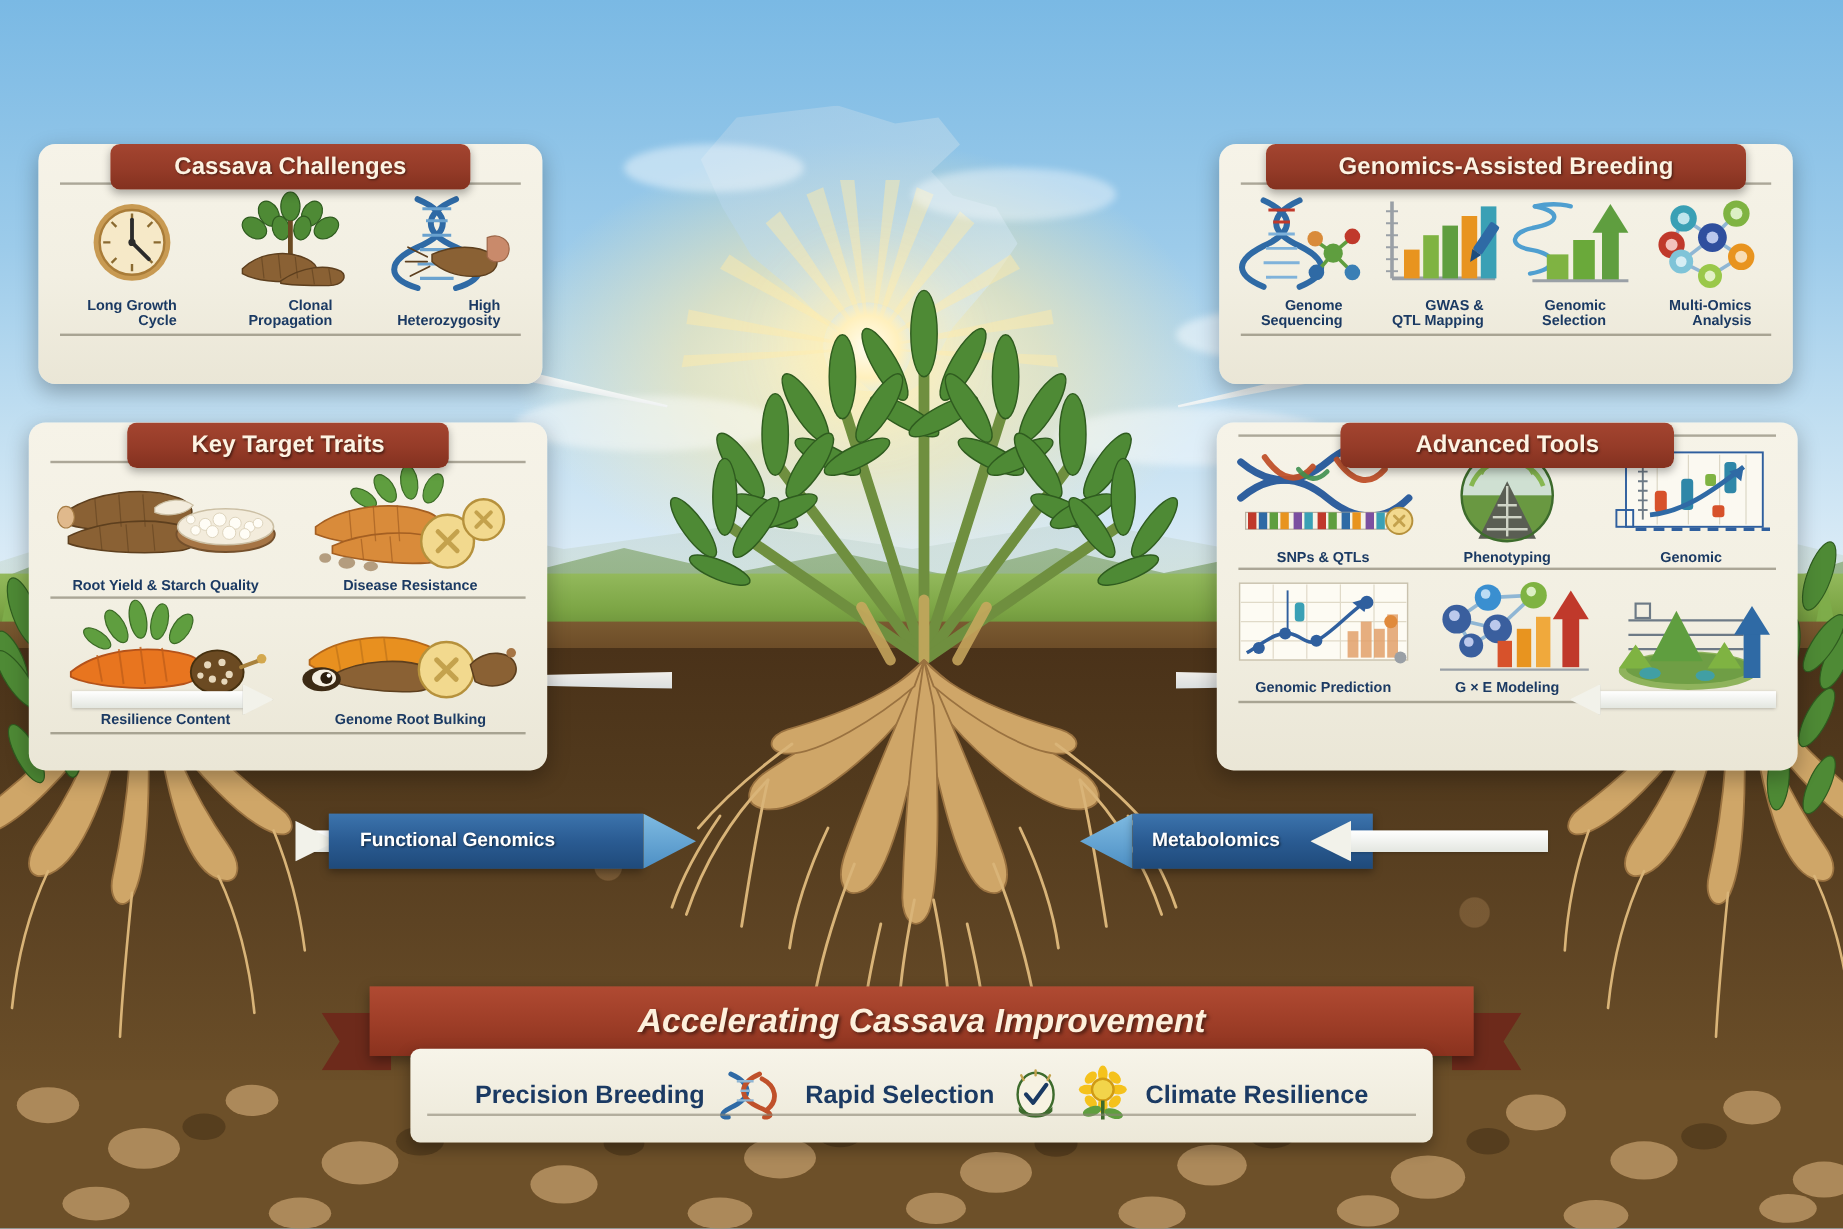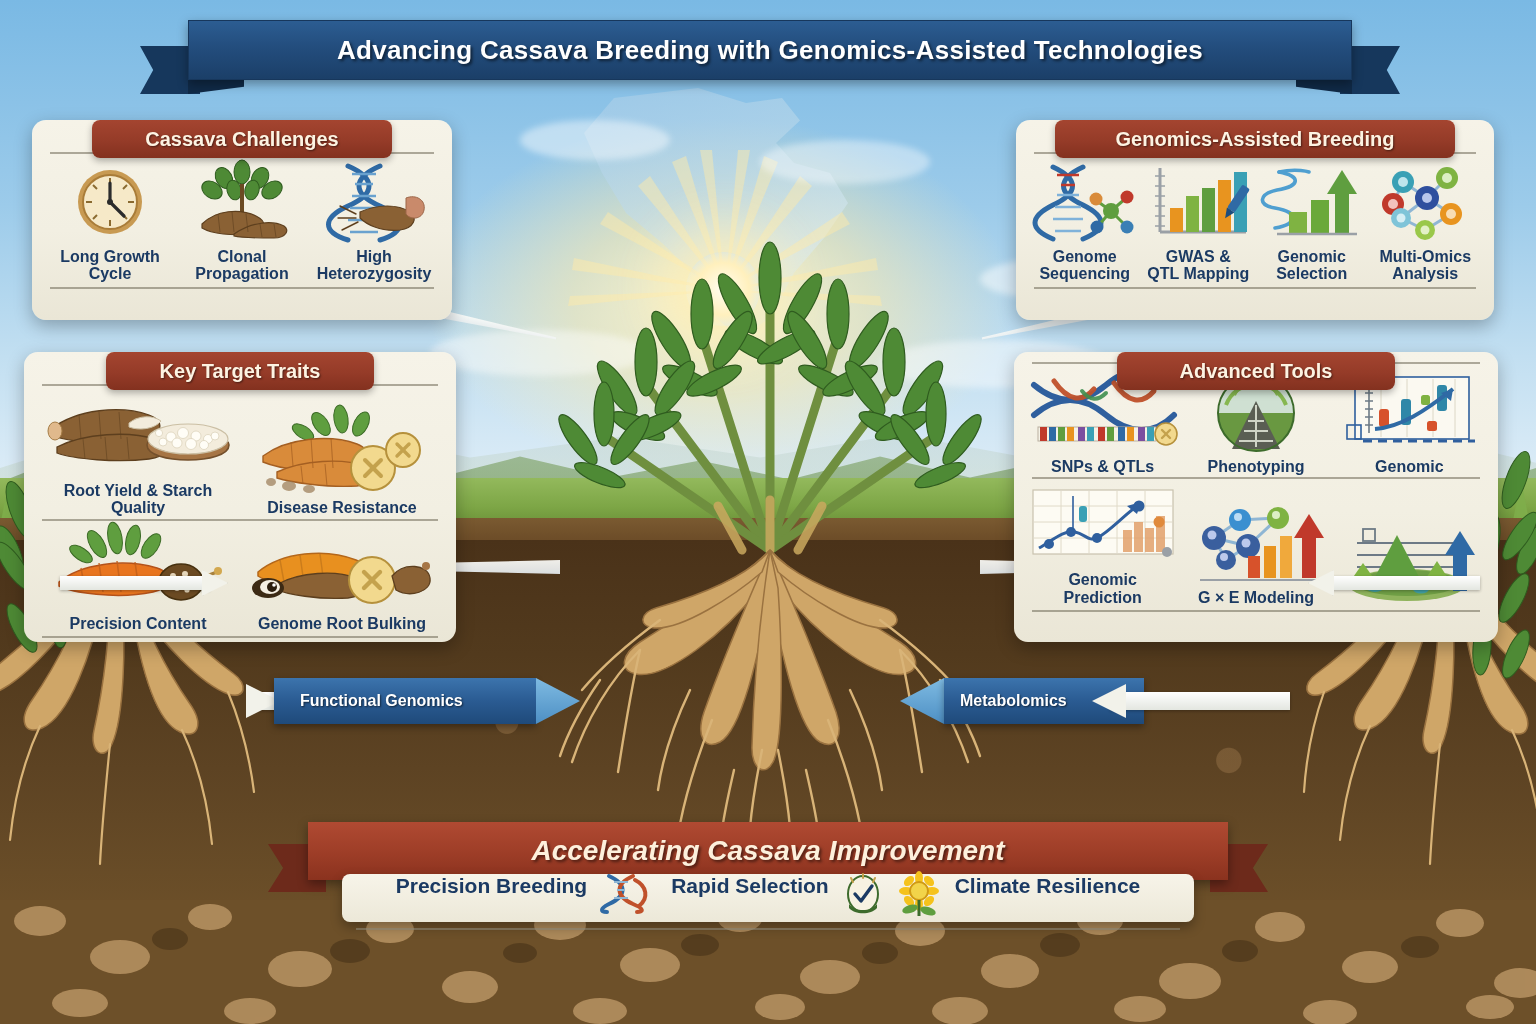--- a/index.html
+++ b/index.html
@@ -69,22 +69,22 @@
   
   .panel{position:absolute;border-radius:14px;overflow:hidden;
          background:linear-gradient(#f6f3e8 0%,#f2efe2 55%,#eae6d6 100%);
          box-shadow:0 6px 18px rgba(0,0,0,.28);}
   .panel-body{padding:8px 12px 6px;}
   .hrule{height:2px;background:#6f6a58;opacity:.55;margin:2px 6px 6px;}
   .hrule.b{margin:4px 6px 2px;}
   .cellrow{display:flex;}
   .cell{flex:1;display:flex;flex-direction:column;align-items:center;justify-content:flex-end;}
   .cell .ic{height:84px;display:flex;align-items:center;justify-content:center;}
-  .cell .lb{color:#1b3a63;font-weight:bold;font-size:16px;line-height:1.08;
-            text-align:center;white-space:pre-line;padding:4px 2px 0;}
+  .cell .lb{color:#1b3a63;font-weight:bold;font-size:12px;line-height:1.08;
+            text-align:right;white-space:pre-line;padding:4px 2px 0;}
 
   
   .head-over{position:absolute;left:50%;transform:translateX(-50%);top:0;
              height:38px;border-radius:8px;
              background:linear-gradient(#a44530 0%,#953b28 55%,#83311f 100%);
              display:flex;align-items:center;justify-content:center;
              box-shadow:0 3px 7px rgba(0,0,0,.3);z-index:3;}
   .head-over span{color:#fdf3e2;font-weight:bold;font-size:20px;
                   text-shadow:1px 1px 2px rgba(0,0,0,.5);white-space:nowrap;padding:0 22px;}
 
@@ -111,24 +111,24 @@
   .bb-wrap{position:absolute;left:268px;top:822px;width:1000px;}
   .bb-tail{position:absolute;top:22px;width:58px;height:48px;background:#6d2a1b;}
   .bb-tail.l{left:0;clip-path:polygon(0 0,100% 0,100% 100%,0 100%,26% 50%);}
   .bb-tail.r{right:0;clip-path:polygon(0 0,100% 0,74% 50%,100% 100%,0 100%);}
   .bb-bar{position:absolute;left:40px;right:40px;top:0;height:58px;
           background:linear-gradient(#b04a32 0%,#9d3d27 55%,#8a321e 100%);
           box-shadow:0 4px 10px rgba(0,0,0,.38);
           display:flex;align-items:center;justify-content:center;}
   .bb-bar span{color:#fdf0dc;font-weight:bold;font-size:28px;font-style:italic;
                text-shadow:2px 2px 3px rgba(0,0,0,.5);white-space:nowrap;}
-  .bb-sub{position:absolute;left:74px;right:74px;top:52px;height:48px;border-radius:8px;
+  .bb-sub{position:absolute;left:74px;right:74px;top:52px;height:78px;border-radius:8px;
           background:linear-gradient(#f7f4e9,#ece8d8);
           box-shadow:0 5px 12px rgba(0,0,0,.3);
-          display:flex;justify-content:center;gap:14px;}
+          display:flex;align-items:center;justify-content:center;gap:14px;}
   .bb-sub .txt{color:#1b3a63;font-weight:bold;font-size:21px;white-space:nowrap;}
   .bb-subrule{position:absolute;left:88px;right:88px;top:106px;height:2px;
               background:#8a8674;opacity:.6;}
 
   svg{display:block;overflow:visible;}
 </style>
 </head>
 <body>
 
 <div id="stage">
@@ -430,29 +430,20 @@
 
   <div class="conn" style="left:408px;top:318px;width:150px;height:10px;transform:rotate(12deg);
        clip-path:polygon(0 0,100% 40%,100% 60%,0 100%);"></div>
   <div class="conn" style="left:980px;top:318px;width:150px;height:10px;transform:rotate(-12deg);
        clip-path:polygon(0 40%,100% 0,100% 100%,0 60%);"></div>
   <div class="conn" style="left:440px;top:560px;width:120px;height:14px;
        clip-path:polygon(0 20%,100% 0,100% 100%,0 80%);"></div>
   <div class="conn" style="left:980px;top:560px;width:120px;height:14px;
        clip-path:polygon(0 0,100% 20%,100% 80%,0 100%);"></div>
 
-  <div class="title-wrap">
-    <div class="tail l"></div>
-    <div class="tail r"></div>
-    <div class="title-shadowfold"></div>
-    <div class="title-shadowfold r"></div>
-    <div class="title-bar">
-      <span>Advancing Cassava Breeding with Genomics-Assisted Technologies</span>
-    </div>
-  </div>
 
   <div class="panel" style="left:32px;top:120px;width:420px;height:200px;">
     <div class="panel-body" style="padding-top:30px;">
       <div class="hrule"></div>
       <div class="cellrow">
 
         <div class="cell">
           <div class="ic">
             <svg width="72" height="72" viewBox="0 0 72 72">
               <circle cx="36" cy="36" r="32" fill="#c89a52"></circle>
@@ -784,21 +775,21 @@
                   <circle cx="132" cy="46" r="3"></circle>
                   <circle cx="138" cy="56" r="3"></circle>
                 <circle cx="124" cy="60" r="3"></circle>
                   <circle cx="134" cy="62" r="2.6"></circle>
                   <circle cx="114" cy="57" r="2.6"></circle>
               </g>
               <line x1="148" y1="50" x2="164" y2="44" stroke="#a8823e" stroke-width="3.4" stroke-linecap="round"></line>
               <circle cx="165" cy="43" r="4" fill="#d3a84f"></circle>
             </svg>
           </div>
-          <div class="lb">Precision Content</div>
+          <div class="lb">Resilience Content</div>
         </div>
 
         <div class="cell">
           <div class="ic" style="height:84px;">
             <svg width="180" height="82" viewBox="0 0 180 82">
               <path d="M6,44 C30,24 74,20 104,32 C120,38 118,54 100,58 C62,66 18,56 6,48Z" fill="#e8901f" stroke="#b4671a" stroke-width="1.5"></path>
               <g stroke="#c2761a" stroke-width="1.5" opacity=".75">
                 <line x1="28" y1="32" x2="32" y2="54"></line>
                   <line x1="48" y1="27" x2="52" y2="56"></line>
                 <line x1="68" y1="26" x2="72" y2="56"></line>

